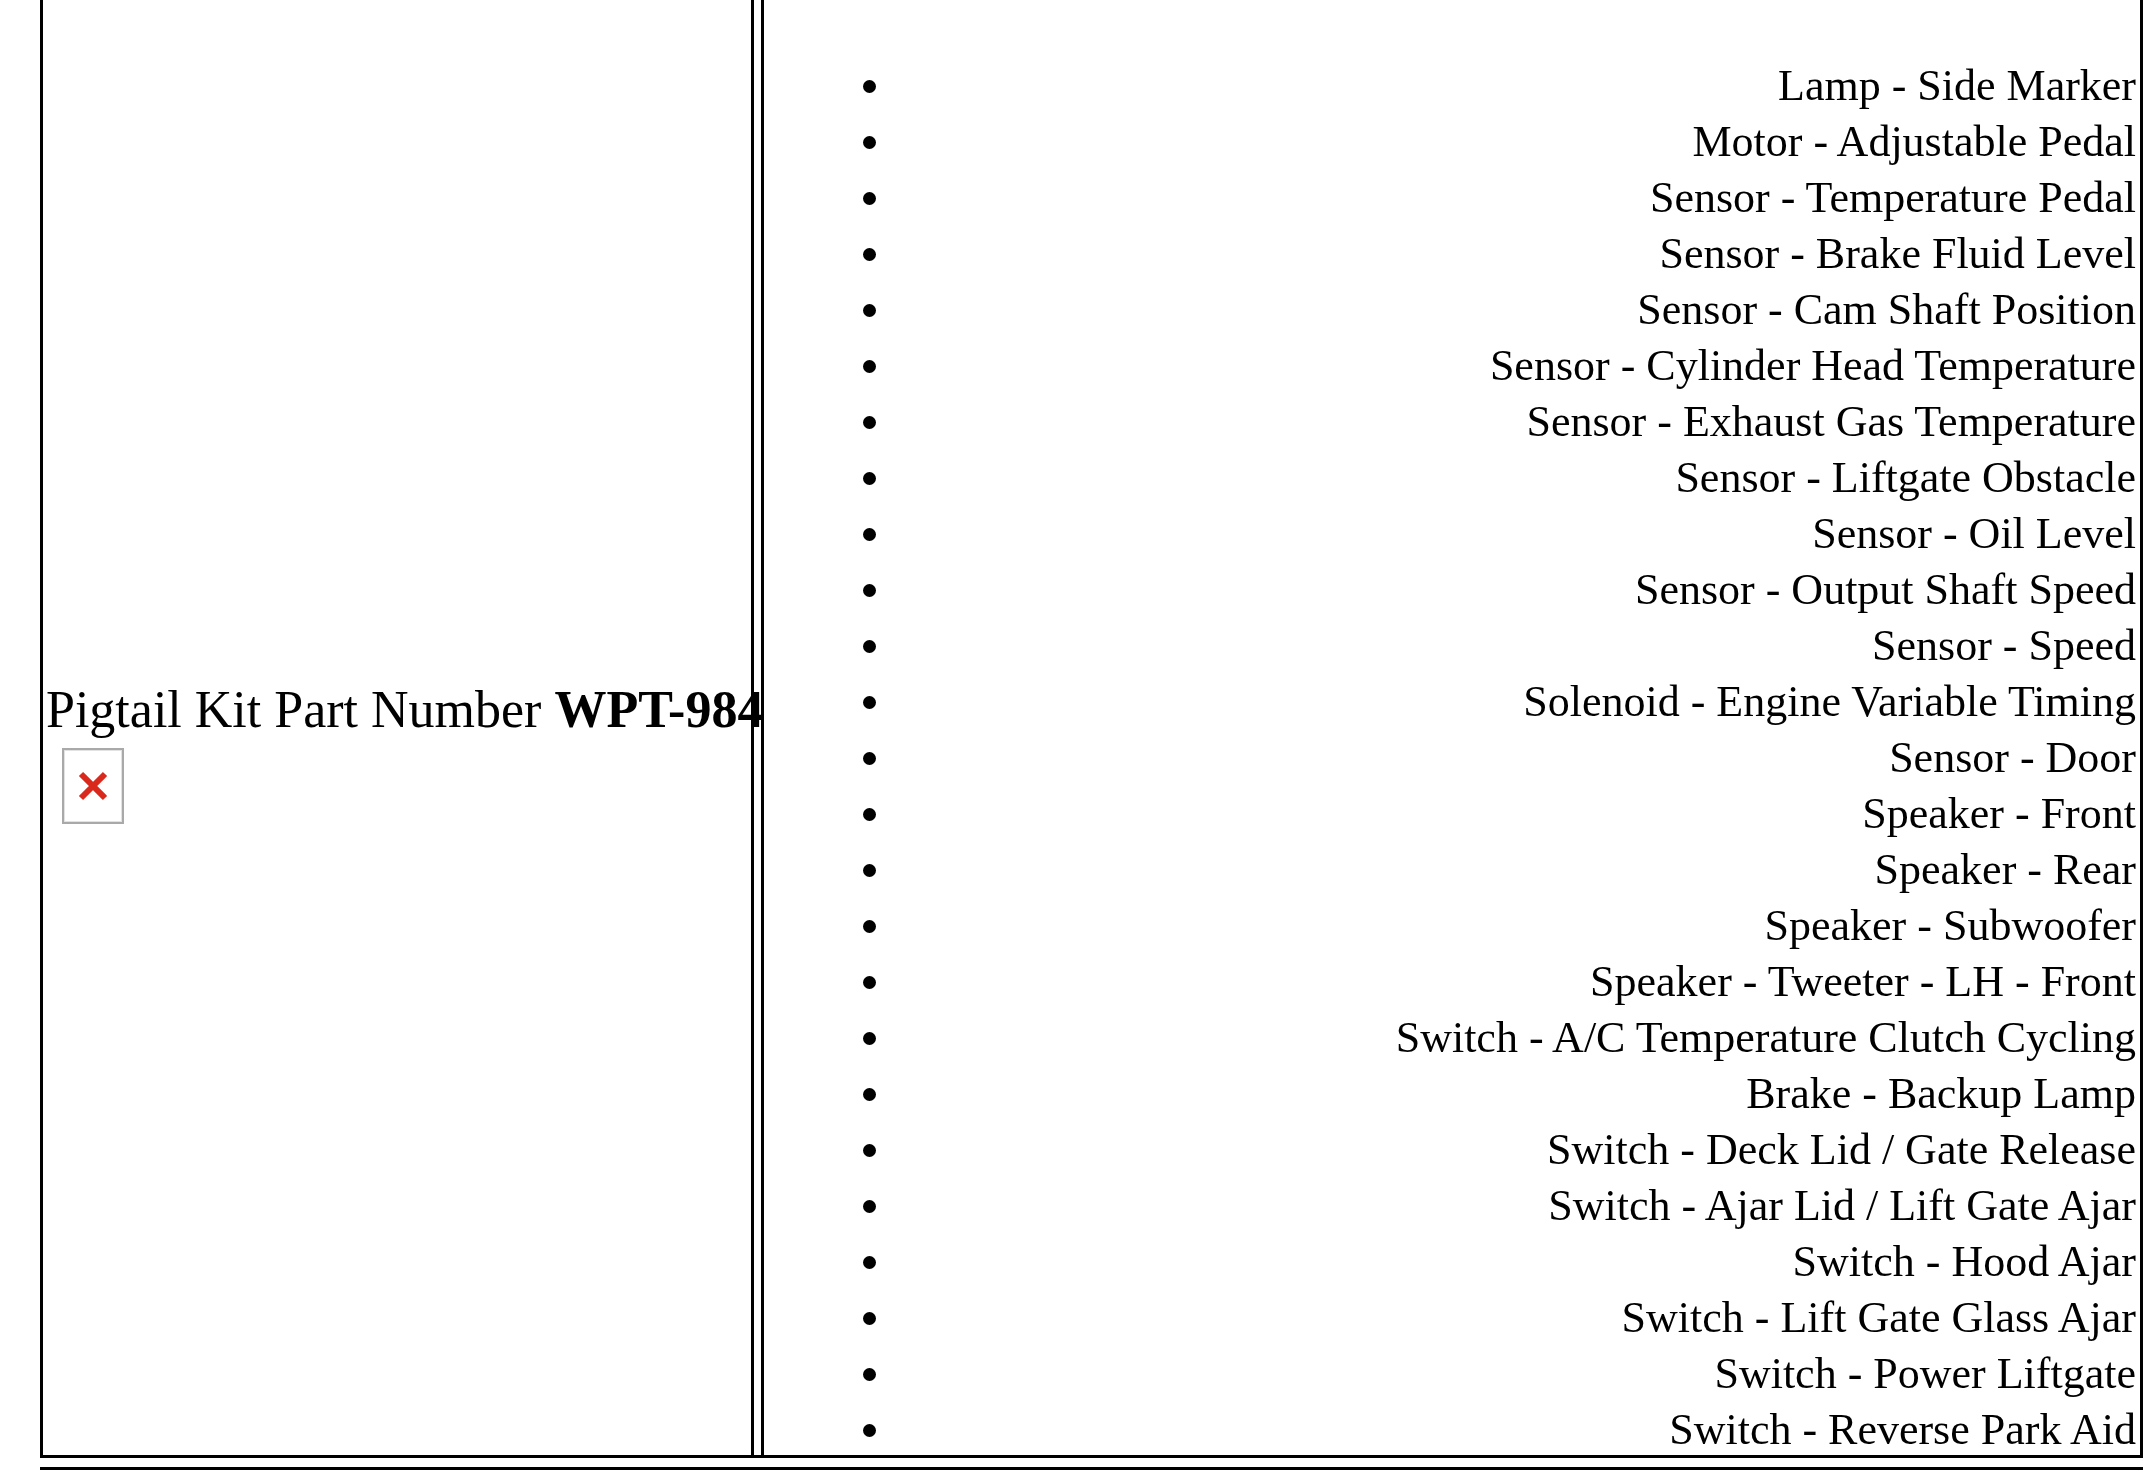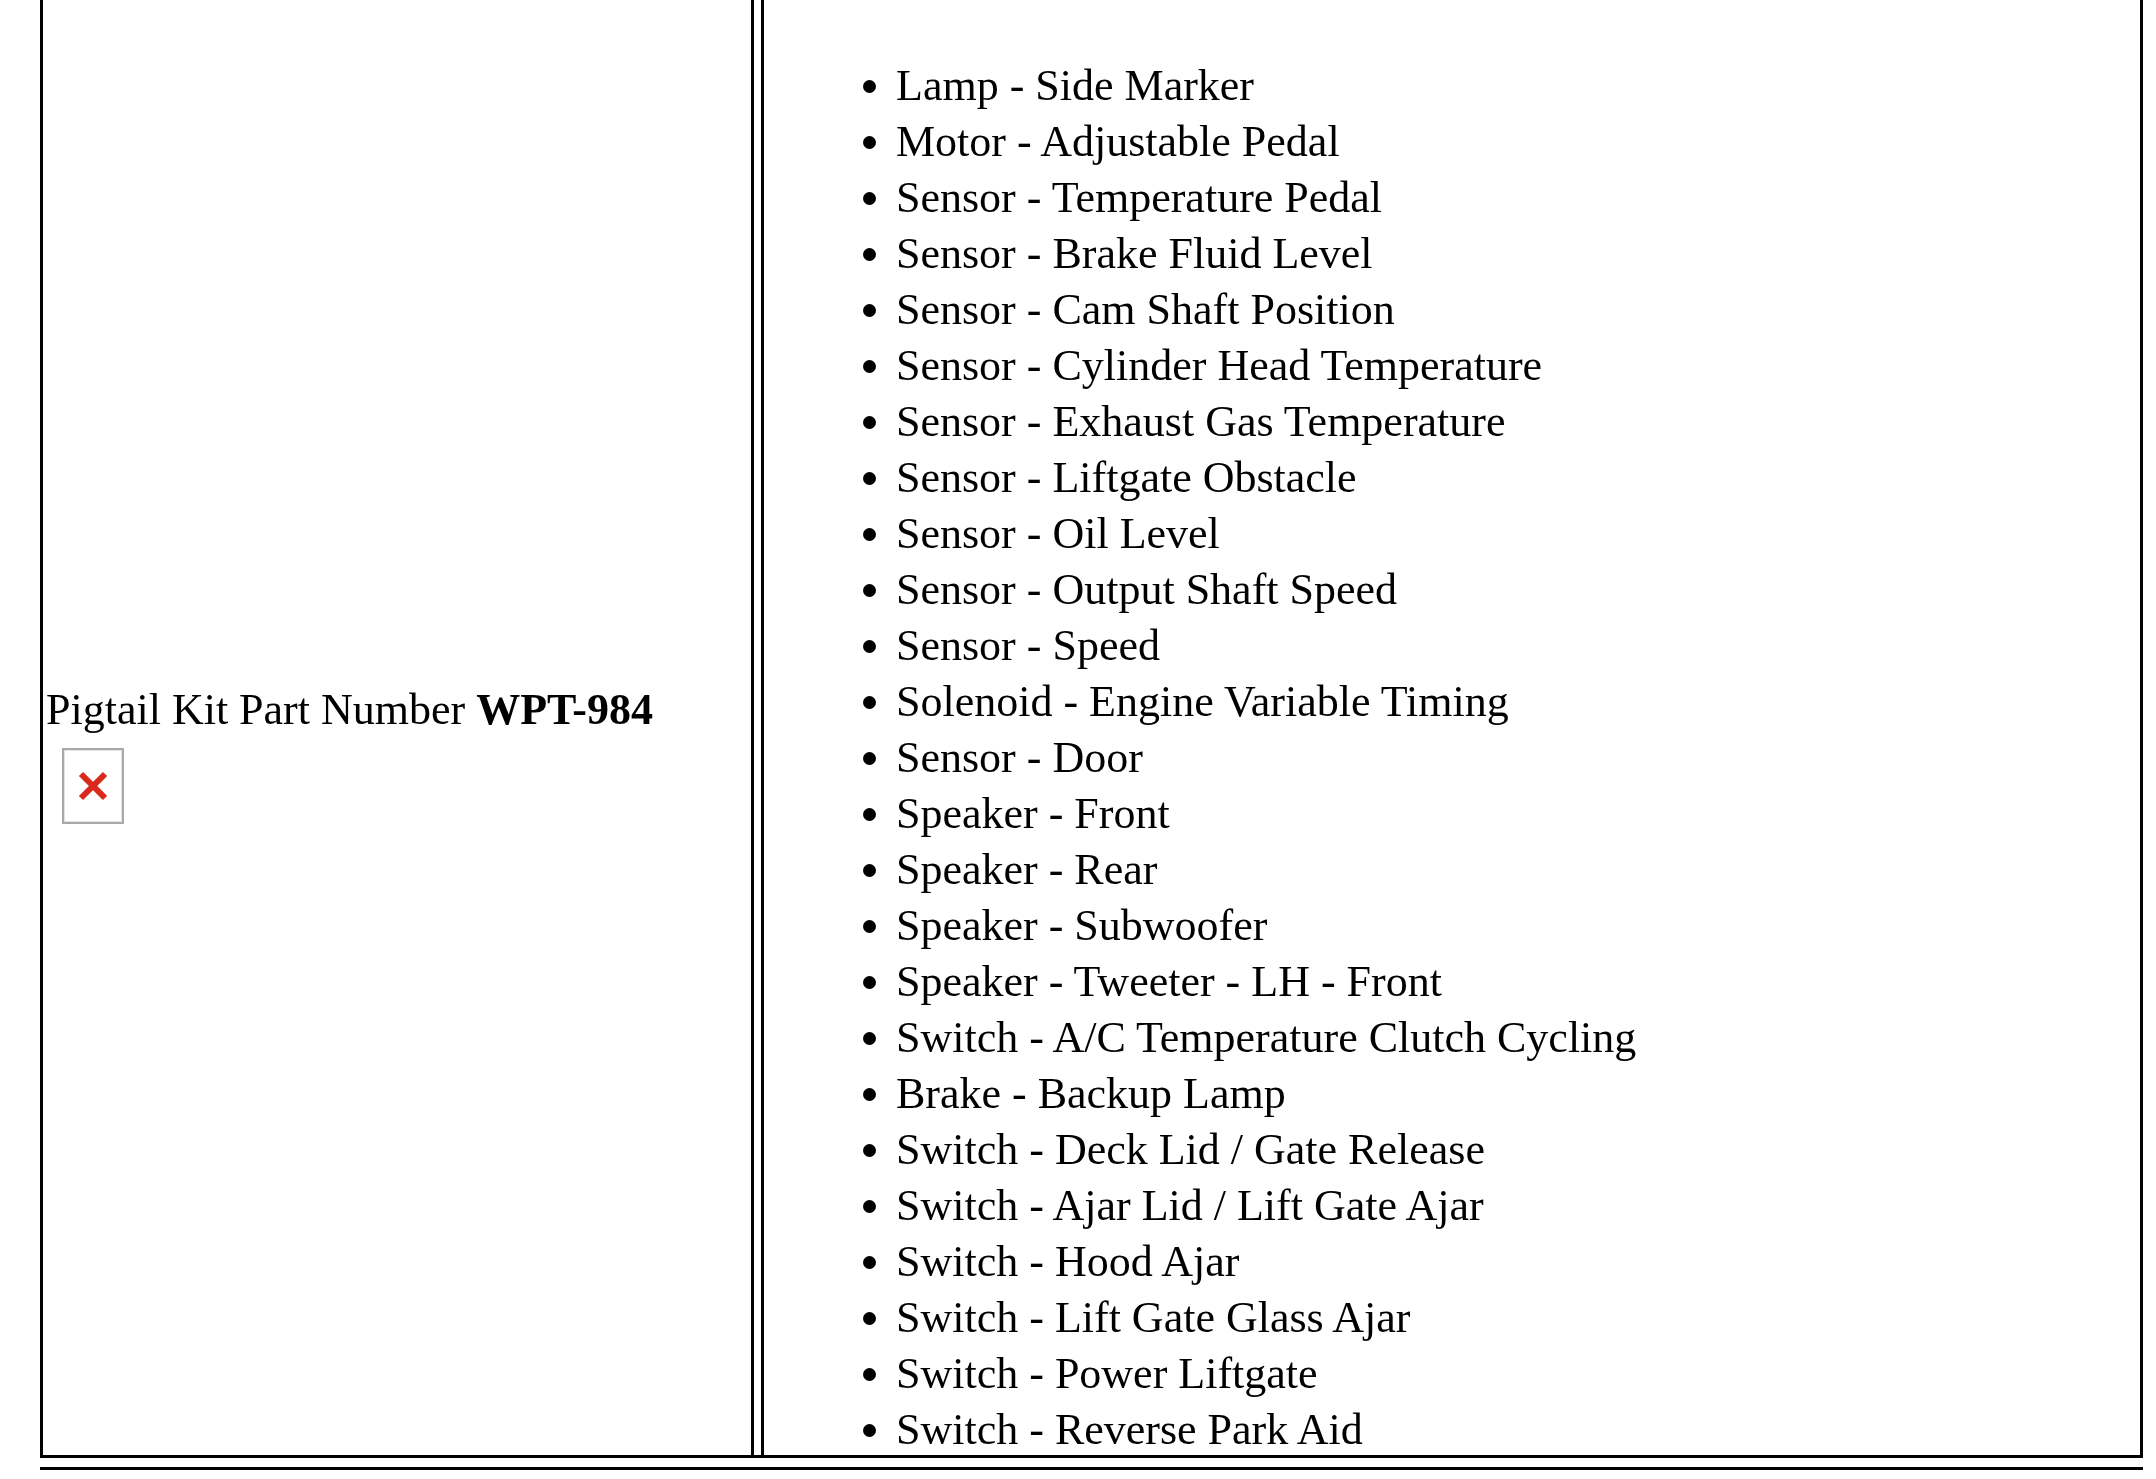--- a/index.html
+++ b/index.html
@@ -29,21 +29,21 @@
   .hline { left: 40px; width: 2103px; height: 3px; }
   #hline-a { top: 1455px; }
   #hline-b { top: 1467px; }
 
   
   .part-label {
     position: absolute;
     left: 46px;
     top: 682px;
     width: 710px;
-    font-size: 44px;
+    font-size: 52px;
     line-height: 56px;
     white-space: nowrap;
   }
   .part-label b { font-weight: bold; }
 
   .broken-img {
     position: absolute;
     left: 62px;
     top: 748px;
     width: 62px;
@@ -56,20 +56,21 @@
     justify-content: center;
     box-sizing: border-box;
   }
 
   
   .right-cell {
     position: absolute;
     left: 766px;
     top: 58px;
     width: 1370px;
+    text-align: right;
   }
   .right-cell ul {
     margin: 0;
     padding-left: 130px;
     list-style: disc;
   }
   .right-cell li {
     font-size: 44px;
     line-height: 56px;
   }

